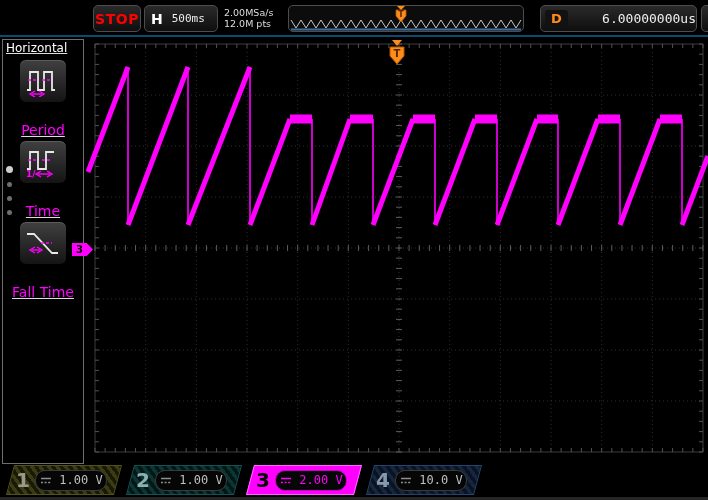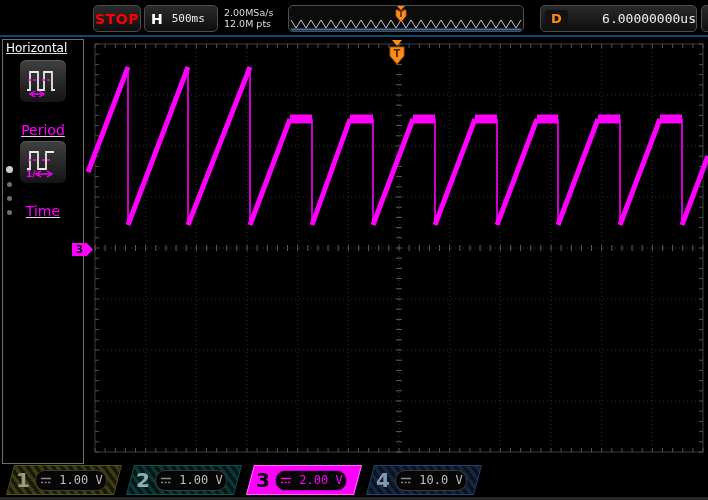--- a/index.html
+++ b/index.html
@@ -117,20 +117,31 @@
           <path d="M3 14 H11 M17 14 H25" stroke="#f0f" stroke-width="1.4" stroke-dasharray="3 2"></path>
           <text x="1" y="31" font-size="9" font-weight="bold" fill="#f0f">1/</text>
           <path d="M13 28 H25" stroke="#f0f" stroke-width="1.4"></path>
           <path d="M16 25 L11 28 L16 31 M22 25 L27 28 L22 31" fill="none" stroke="#f0f" stroke-width="1.4"></path>
         </svg>
       </div>
       <div class="menu-label">Time</div>
     </div>
 
 
+    <div class="menu-item">
+      <div class="menu-btn">
+        <svg width="36" height="32" viewBox="0 0 36 32">
+          <path d="M2 7 H9 L27 26 H33" fill="none" stroke="#e8e8e8" stroke-width="1.8"></path>
+          <path d="M16 16 H27" stroke="#f0f" stroke-width="1.4" stroke-dasharray="3 2"></path>
+          <path d="M7 23 H15" stroke="#f0f" stroke-width="1.4"></path>
+          <path d="M10 20 L5 23 L10 26 M12 20 L17 23 L12 26" fill="none" stroke="#f0f" stroke-width="1.4"></path>
+        </svg>
+      </div>
+      <div class="menu-label">Fall Time</div>
+    </div>
 
 
   </div>
 
   <div class="pagedots">
     <span class="dot active"></span>
     <span class="dot"></span>
     <span class="dot"></span>
     <span class="dot"></span>
   </div>

